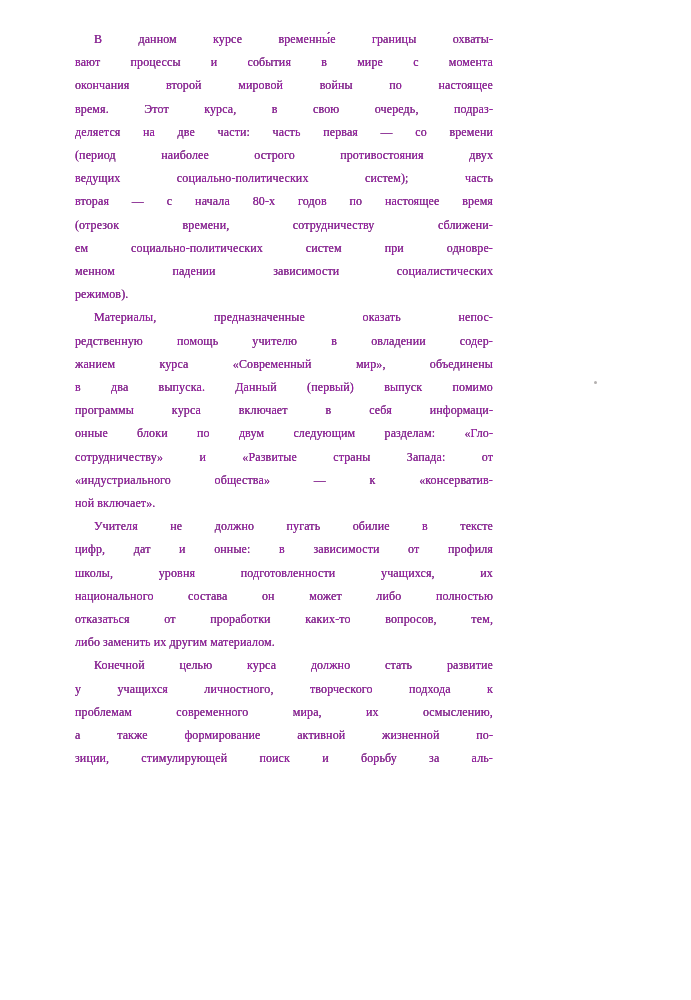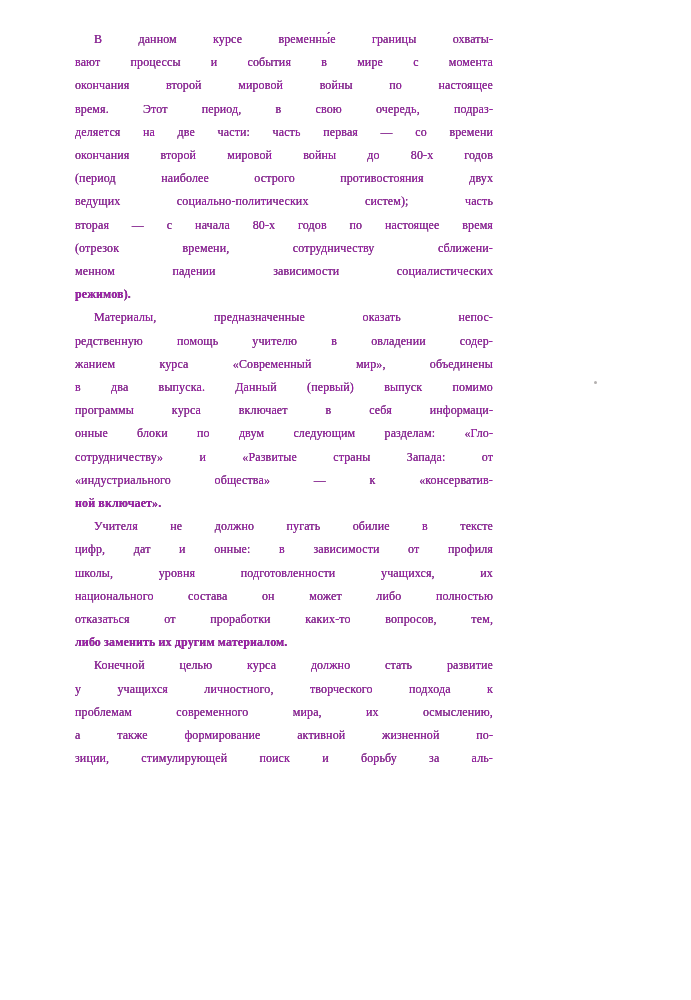--- a/index.html
+++ b/index.html
@@ -45,21 +45,20 @@
     display: block;
     text-align: justify;
     text-align-last: justify;
     white-space: pre-wrap;
   }
 
   
   .ln.last {
     text-align: left;
     text-align-last: left;
-    font-weight: bold;
   }
 
   
   .ln.indent {
     text-indent: 19px;
   }
 
   
   #scan-speck {
     position: absolute;
@@ -76,27 +75,27 @@
 <body>
 
 <div id="page">
 
   <div id="text-column">
 
   <p class="para">
         <span class="ln indent">В данном курсе временны́е границы охваты-</span>
         <span class="ln">вают процессы и события в мире с момента</span>
         <span class="ln">окончания второй мировой войны по настоящее</span>
-        <span class="ln">время. Этот период, в свою очередь, подраз-</span>
+        <span class="ln">время. Этот курса, в свою очередь, подраз-</span>
         <span class="ln">деляется на две части: часть первая — со времени</span>
-        <span class="ln">окончания второй мировой войны до 80-х годов</span>
         <span class="ln">(период наиболее острого противостояния двух</span>
         <span class="ln">ведущих социально-политических систем); часть</span>
         <span class="ln">вторая — с начала 80-х годов по настоящее время</span>
         <span class="ln">(отрезок времени, сотрудничеству сближени-</span>
+        <span class="ln">ем социально-политических систем при одновре-</span>
         <span class="ln">менном падении зависимости социалистических</span>
         <span class="ln last">режимов).</span>
       </p>
       <p class="para">
         <span class="ln indent">Материалы, предназначенные оказать непос-</span>
         <span class="ln">редственную помощь учителю в овладении содер-</span>
         <span class="ln">жанием курса «Современный мир», объединены</span>
         <span class="ln">в два выпуска. Данный (первый) выпуск помимо</span>
         <span class="ln">программы курса включает в себя информаци-</span>
         <span class="ln">онные блоки по двум следующим разделам: «Гло-</span>

